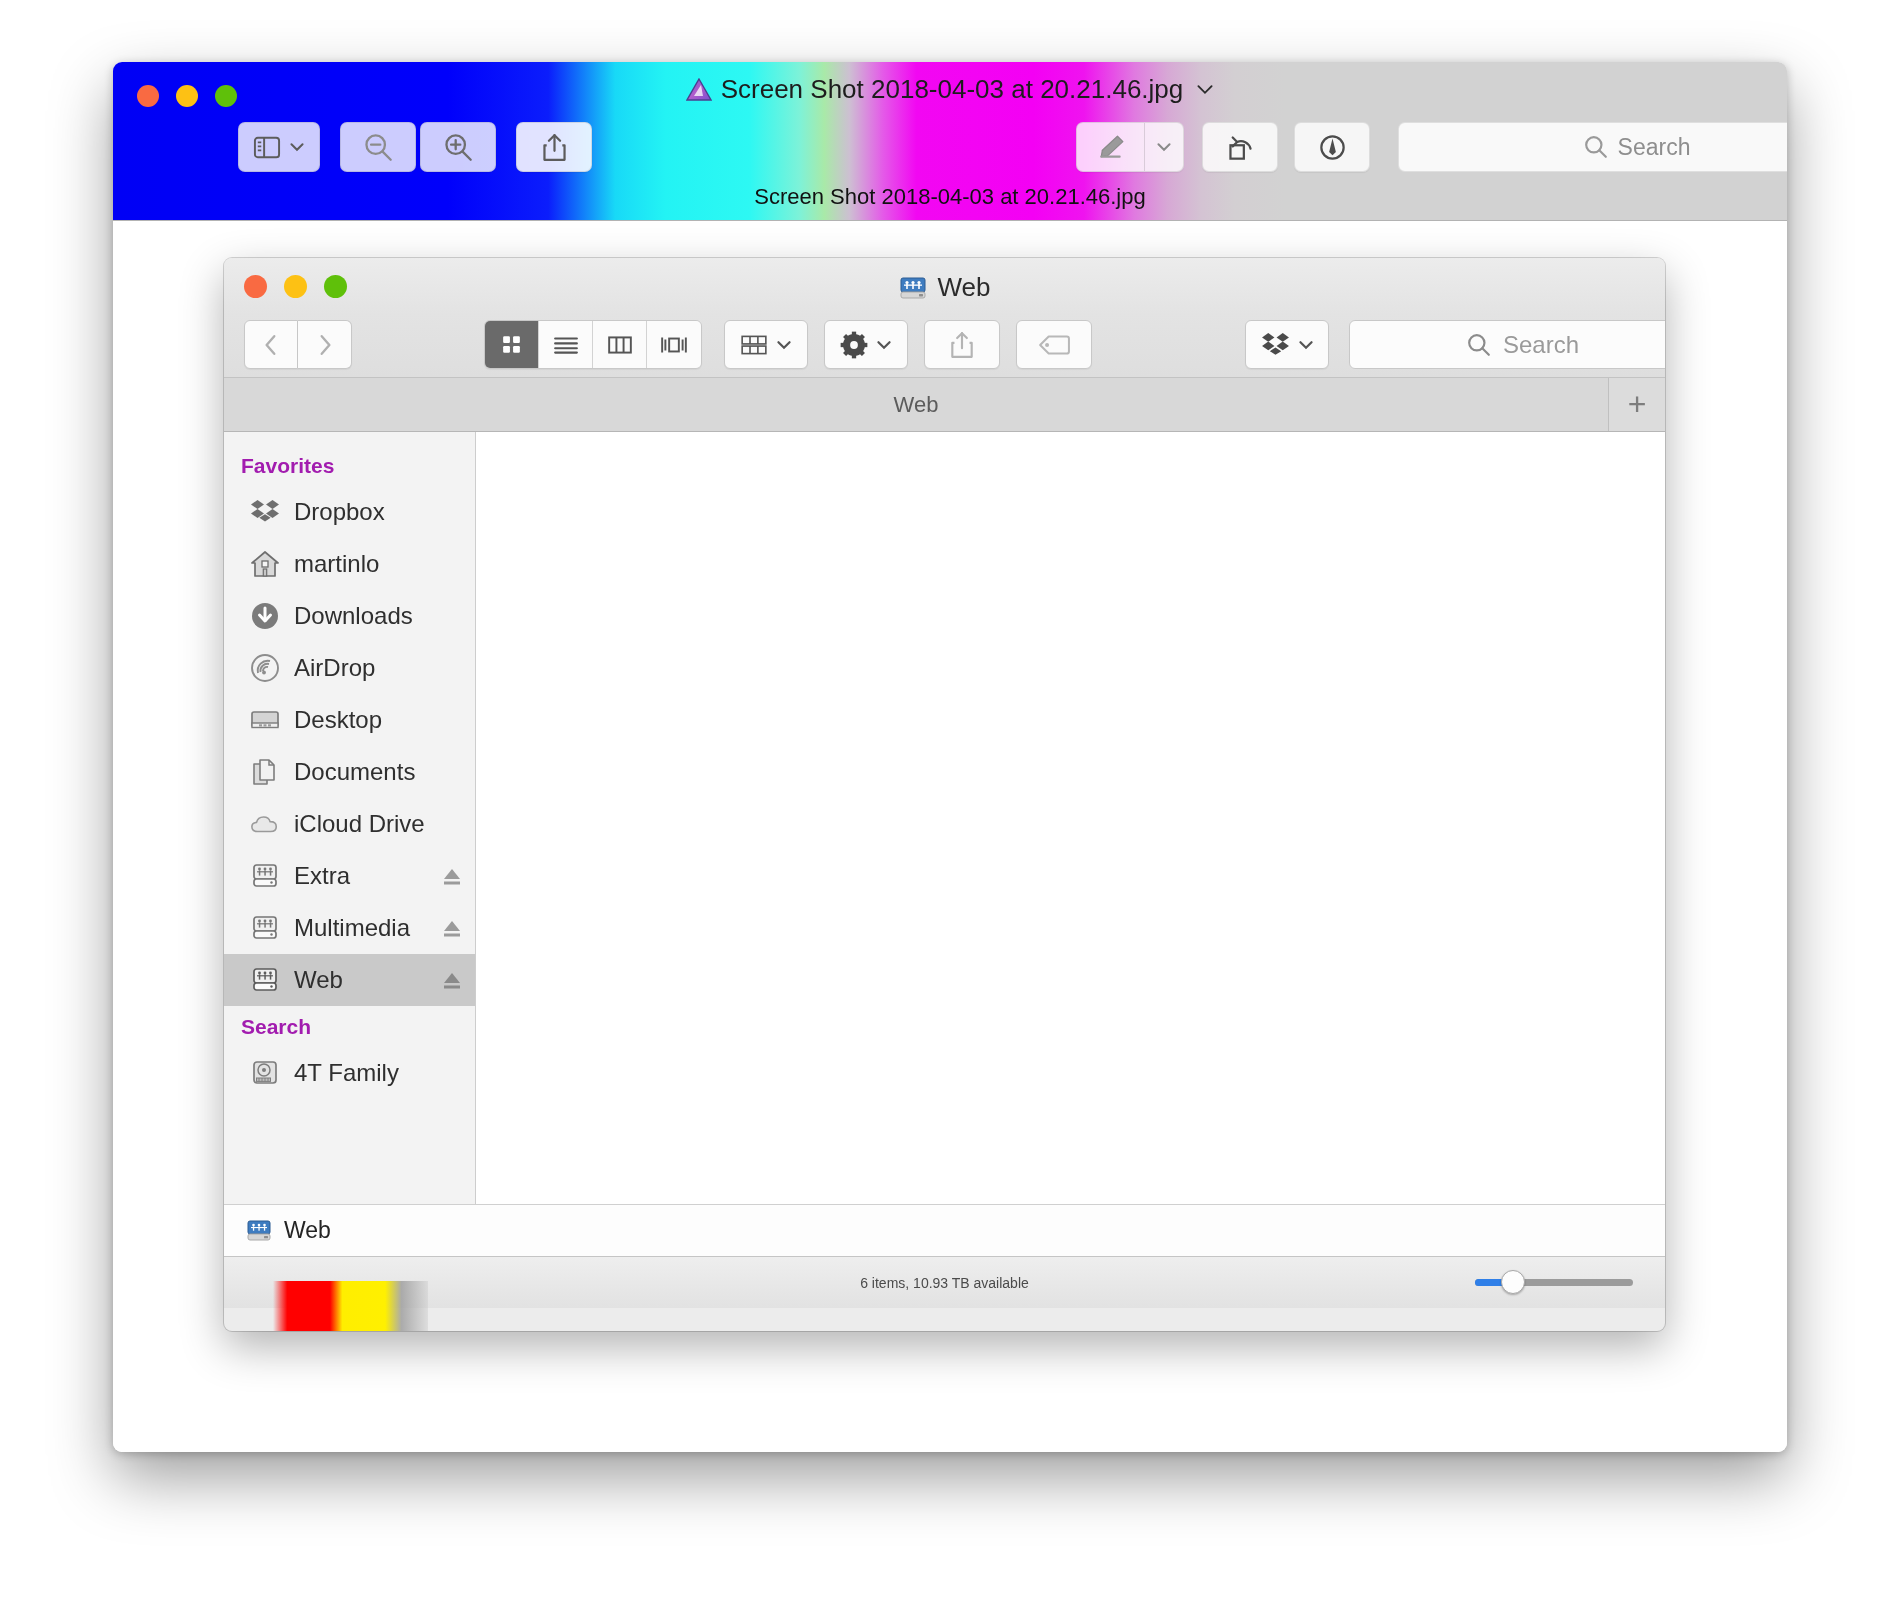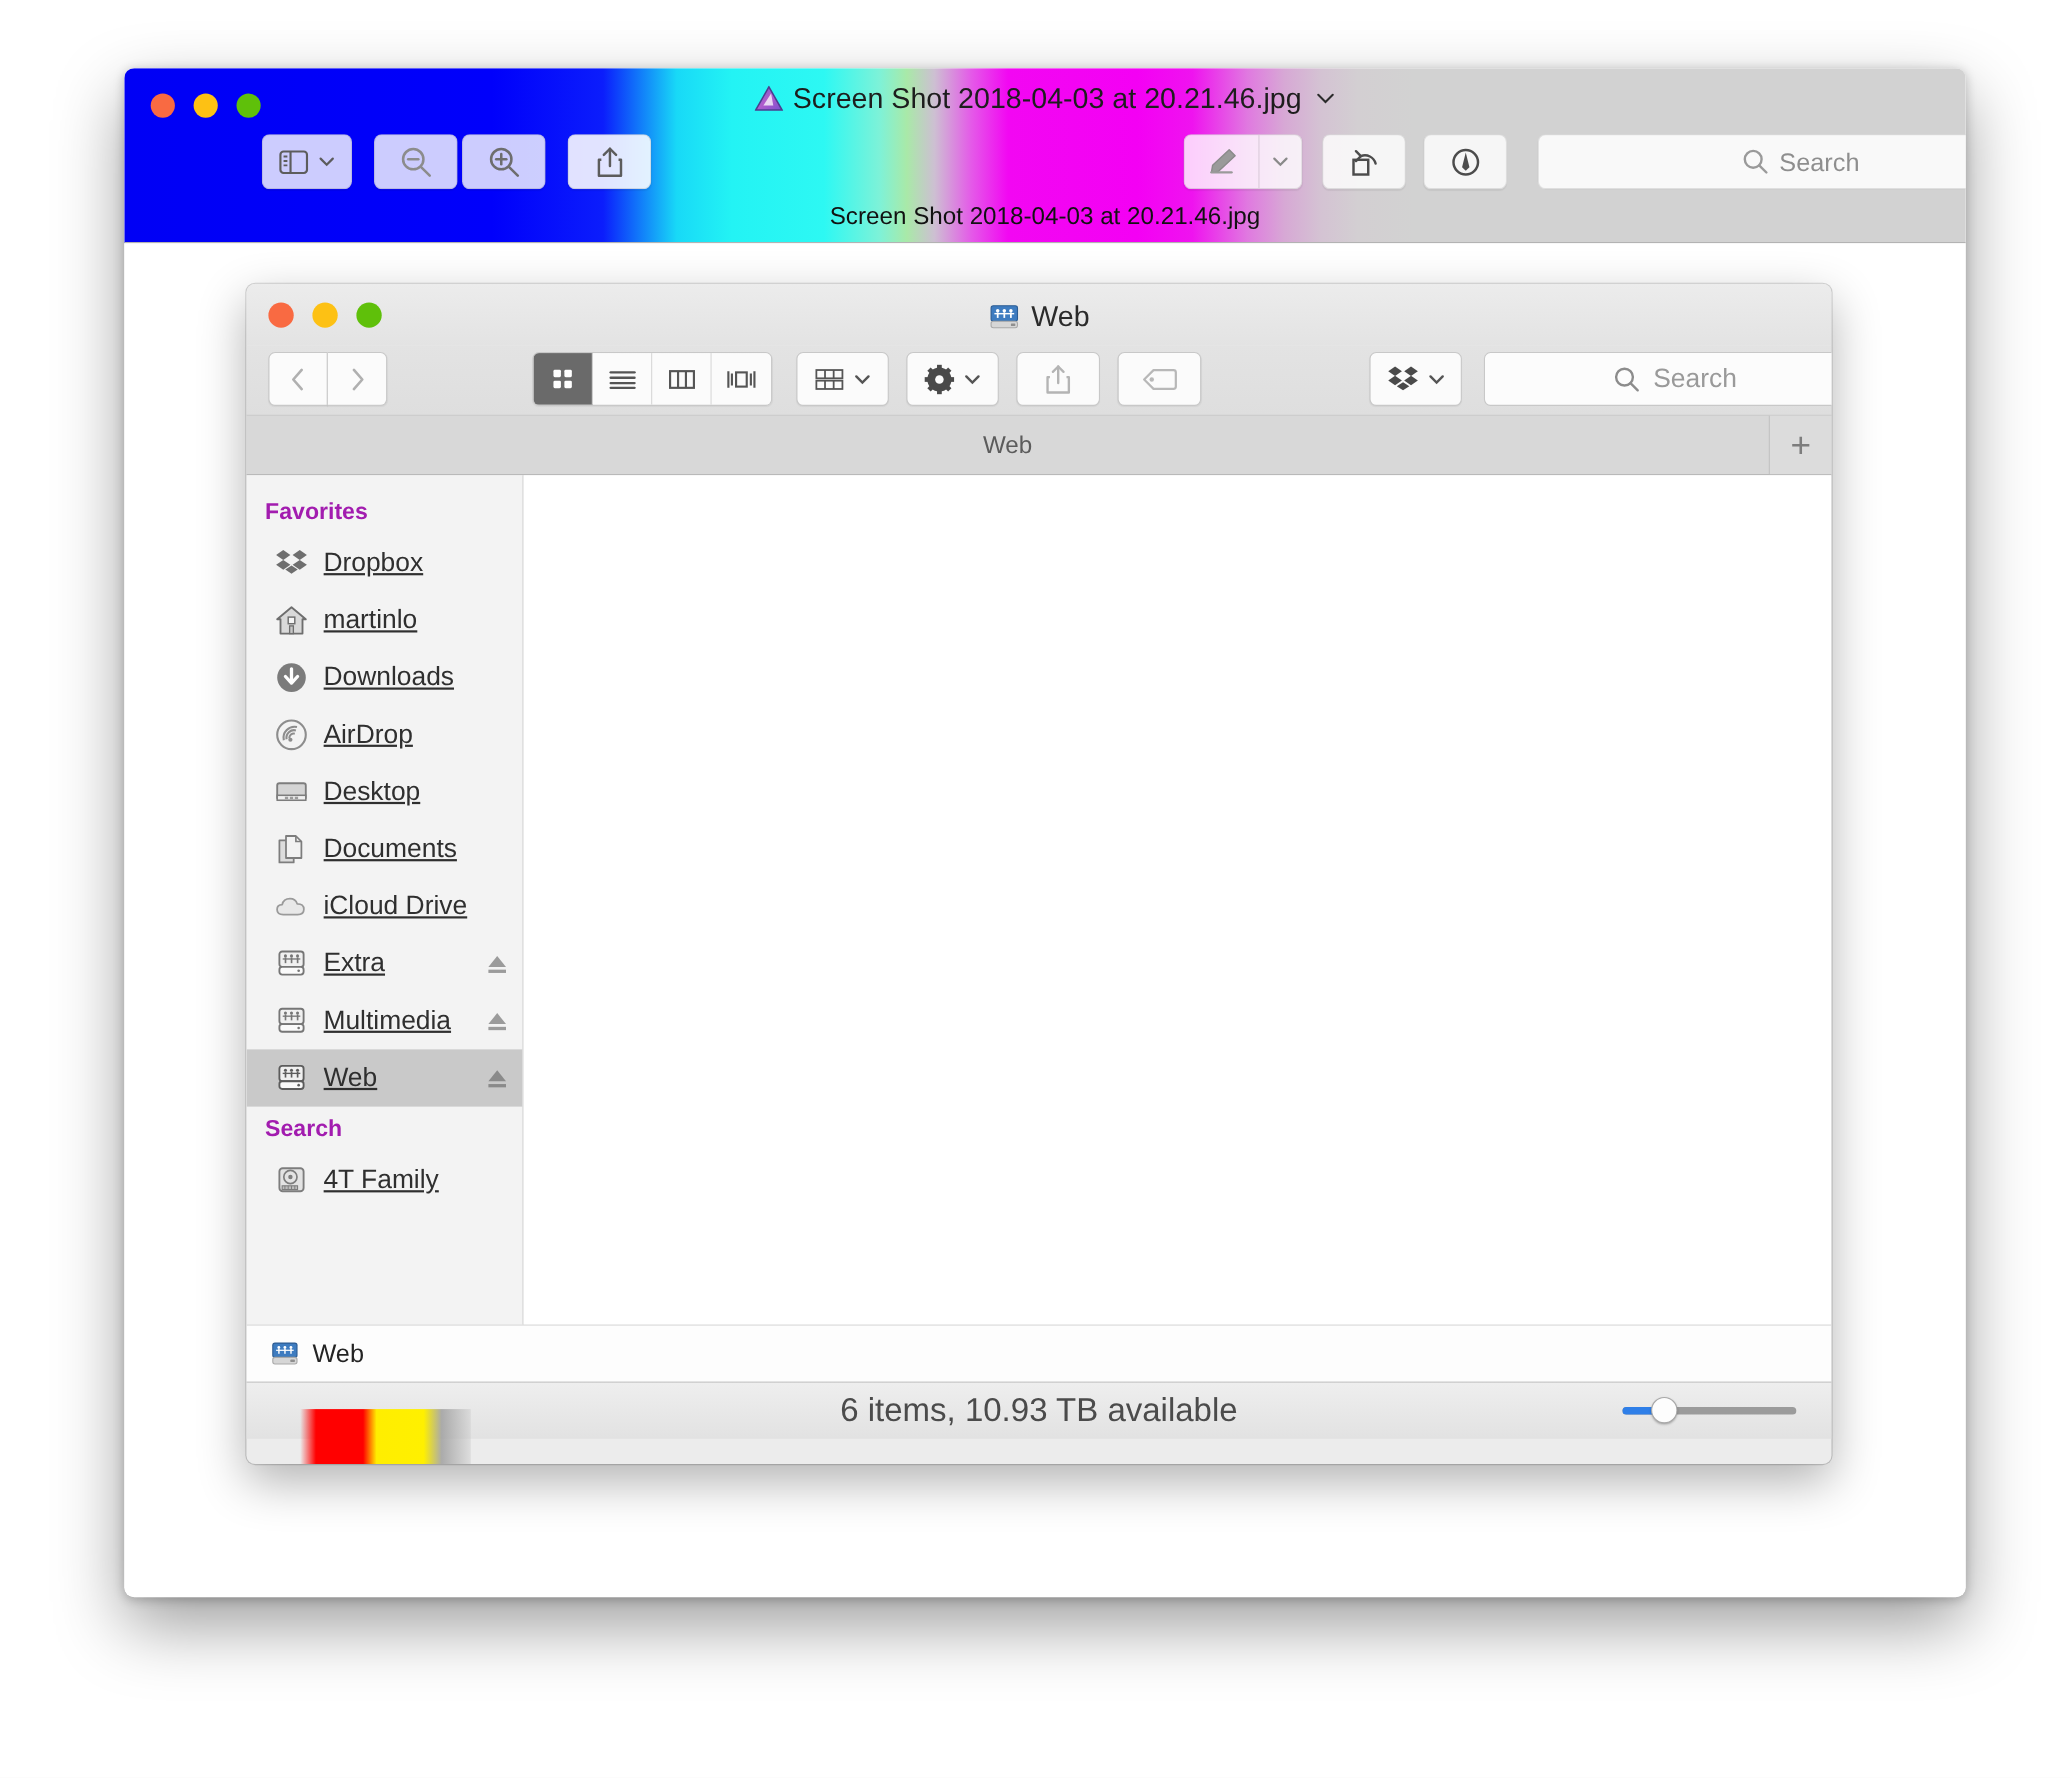--- a/index.html
+++ b/index.html
@@ -318,21 +318,21 @@
     align-items: center;
     height: 52px;
     padding-left: 26px;
     padding-right: 12px;
     font-size: 24px;
     color: #2f2f2f;
     gap: 14px;
   }
   .sb-item.selected { background: #c9c9c9; }
   .sb-icon { width: 30px; height: 30px; flex: none; display: flex; align-items: center; justify-content: center; }
-  .sb-label { flex: 1; white-space: nowrap; overflow: hidden; text-decoration: underline; }
+  .sb-label { flex: 1; white-space: nowrap; overflow: hidden; }
   .eject-icon { flex: none; width: 22px; height: 22px; }
 
   .fd-content {
     flex: 1;
     background: #ffffff;
   }
 
   
   .fd-pathbar {
     height: 52px;
@@ -348,21 +348,21 @@
 
   
   .fd-statusbar {
     position: relative;
     height: 52px;
     background: linear-gradient(to bottom, #eeeeee, #e2e2e2);
     border-top: 1px solid #c5c5c5;
     display: flex;
     align-items: center;
     justify-content: center;
-    font-size: 30px;
+    font-size: 14px;
     color: #4b4b4b;
   }
 
   .zoom-slider {
     position: absolute;
     right: 32px;
     top: 18px;
     width: 158px;
     height: 14px;
   }

